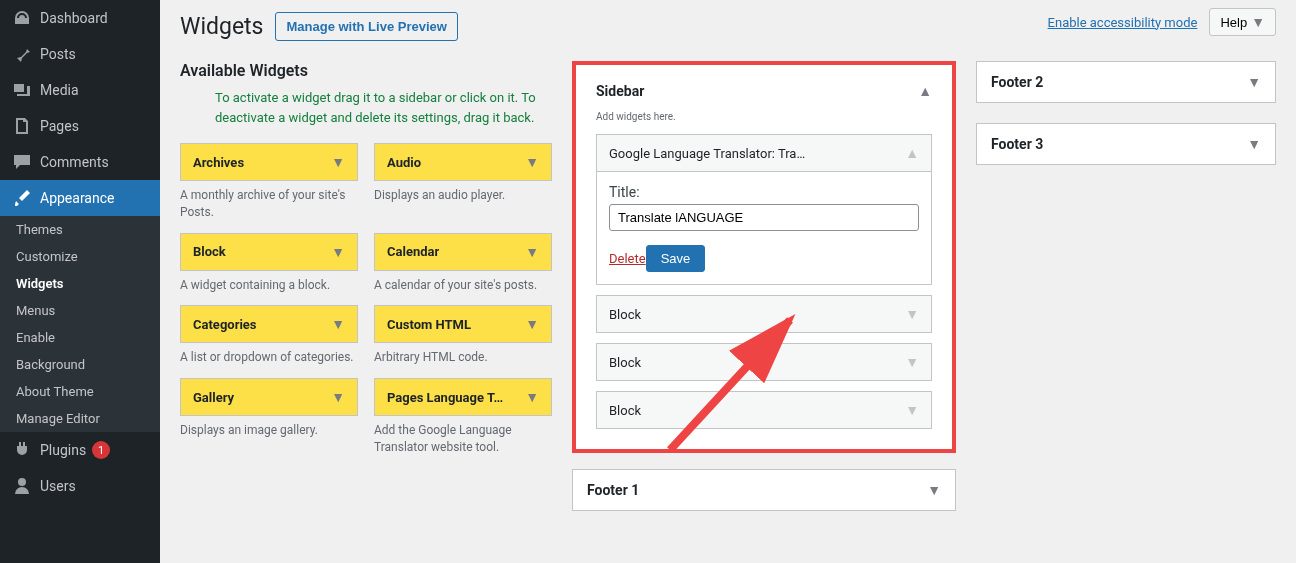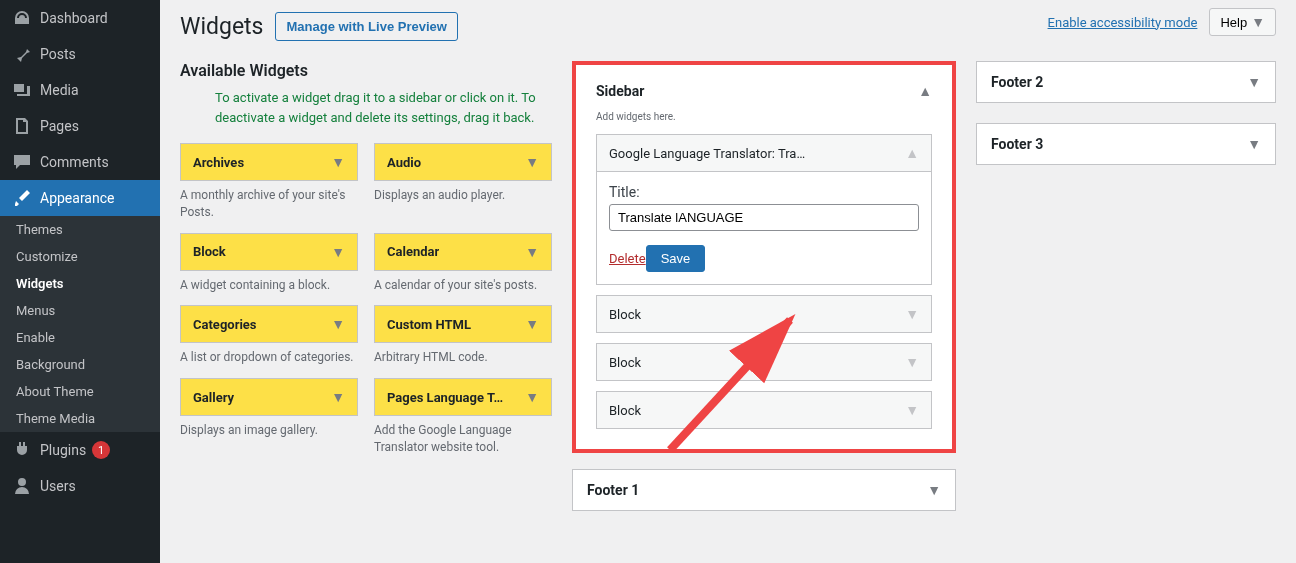--- a/index.html
+++ b/index.html
@@ -105,21 +105,21 @@
       <span>Appearance</span>
     </div>
   <div class="submenu">
     <div class="submenu-item">Themes</div>
     <div class="submenu-item">Customize</div>
     <div class="submenu-item current">Widgets</div>
     <div class="submenu-item">Menus</div>
     <div class="submenu-item">Enable</div>
     <div class="submenu-item">Background</div>
     <div class="submenu-item">About Theme</div>
-    <div class="submenu-item">Theme Media</div>
+    <div class="submenu-item">Manage Editor</div>
   </div>
   <div class="menu-item">
       <span class="menu-icon">
         <svg viewBox="0 0 20 20">
           <path d="M7 2v4H5v4a5 5 0 0010 0V6h-2V2h-2v4H9V2z"></path>
         </svg>
       </span>
       <span>Plugins</span>
       <span class="badge">1</span>
     </div>

